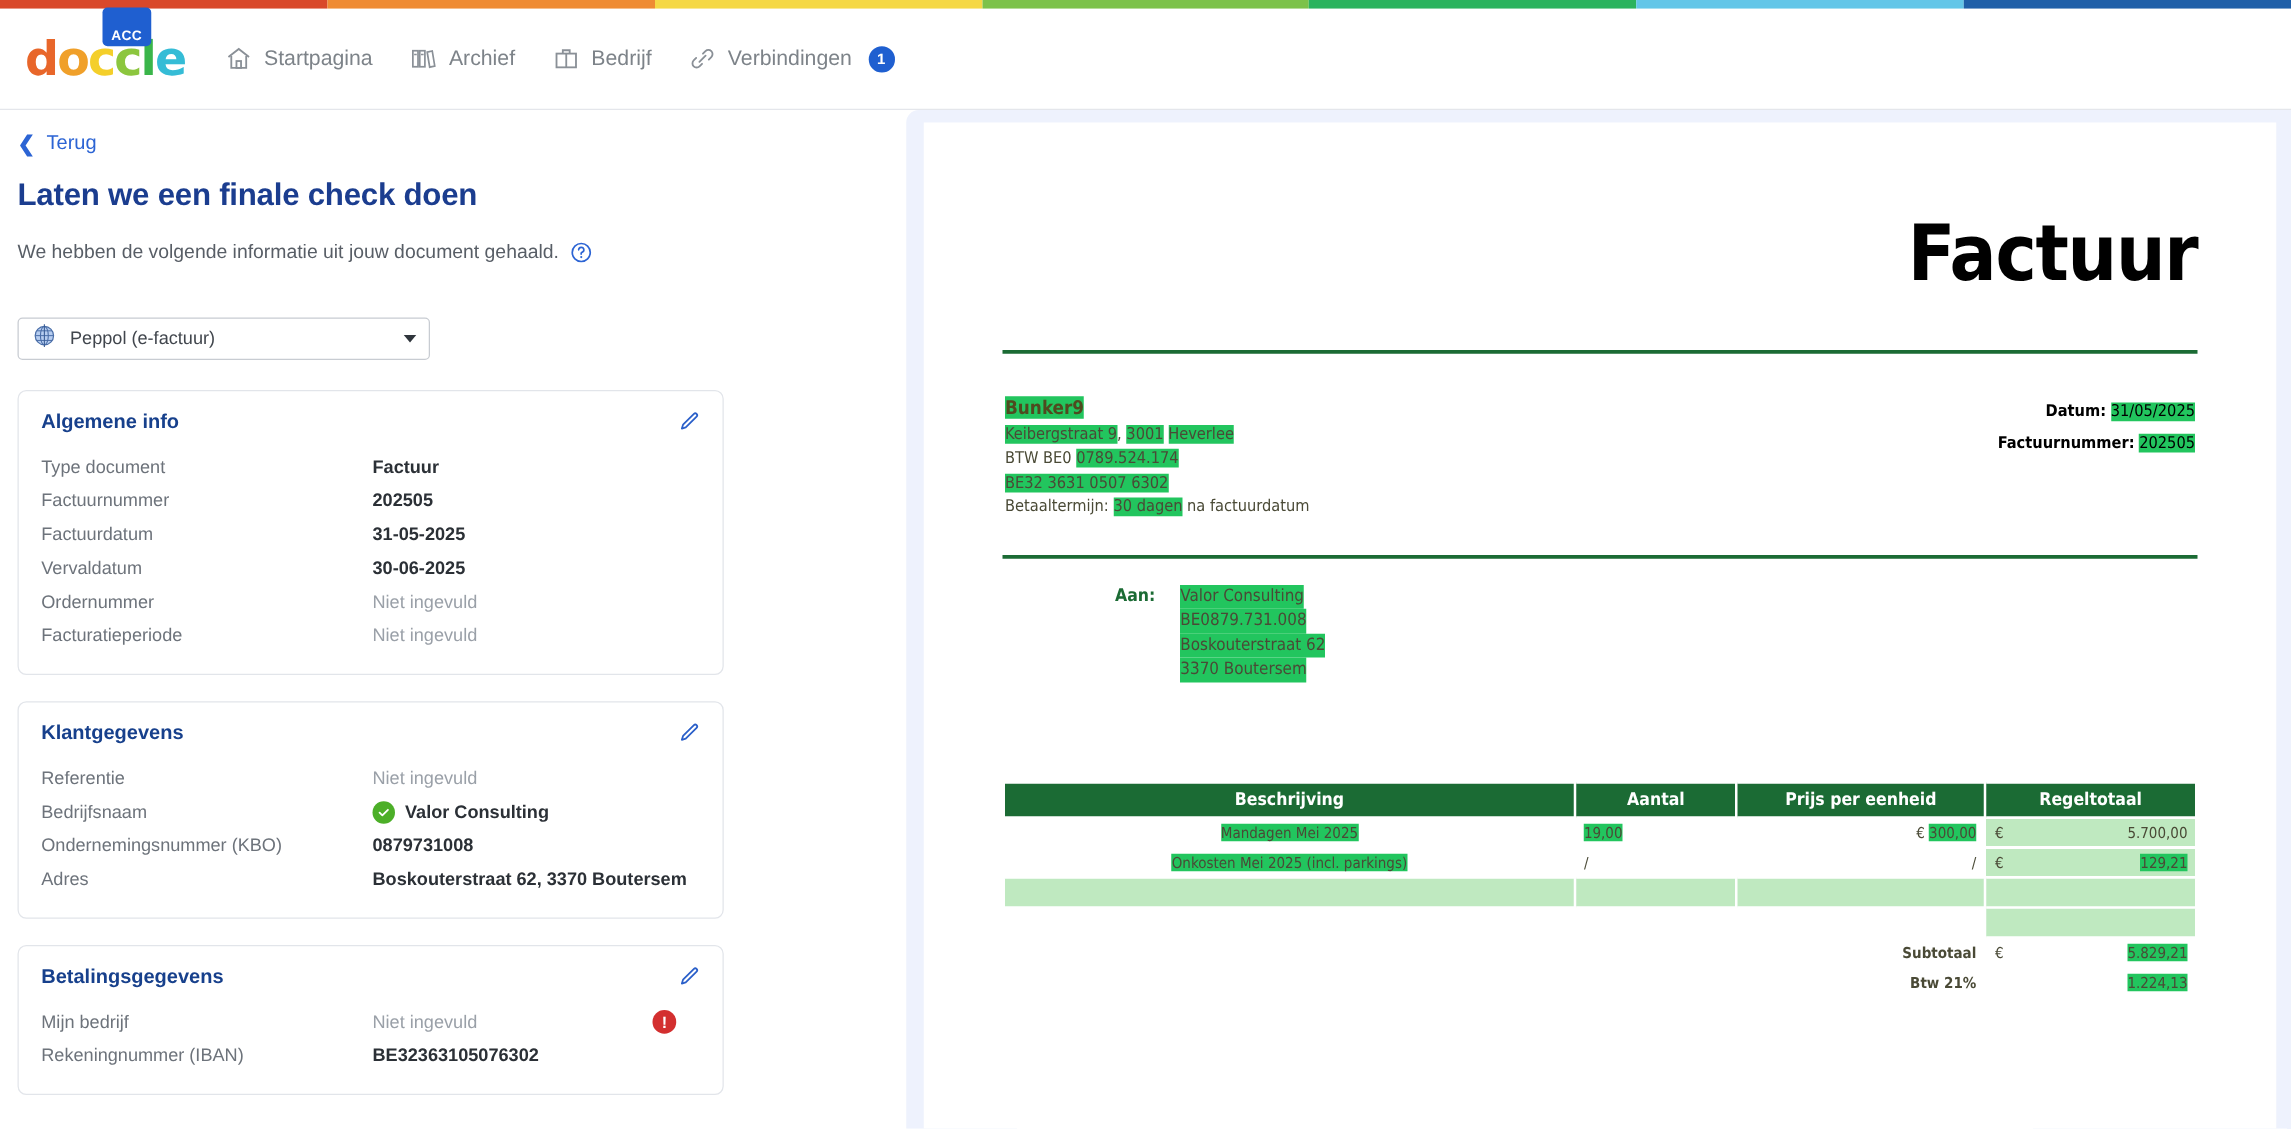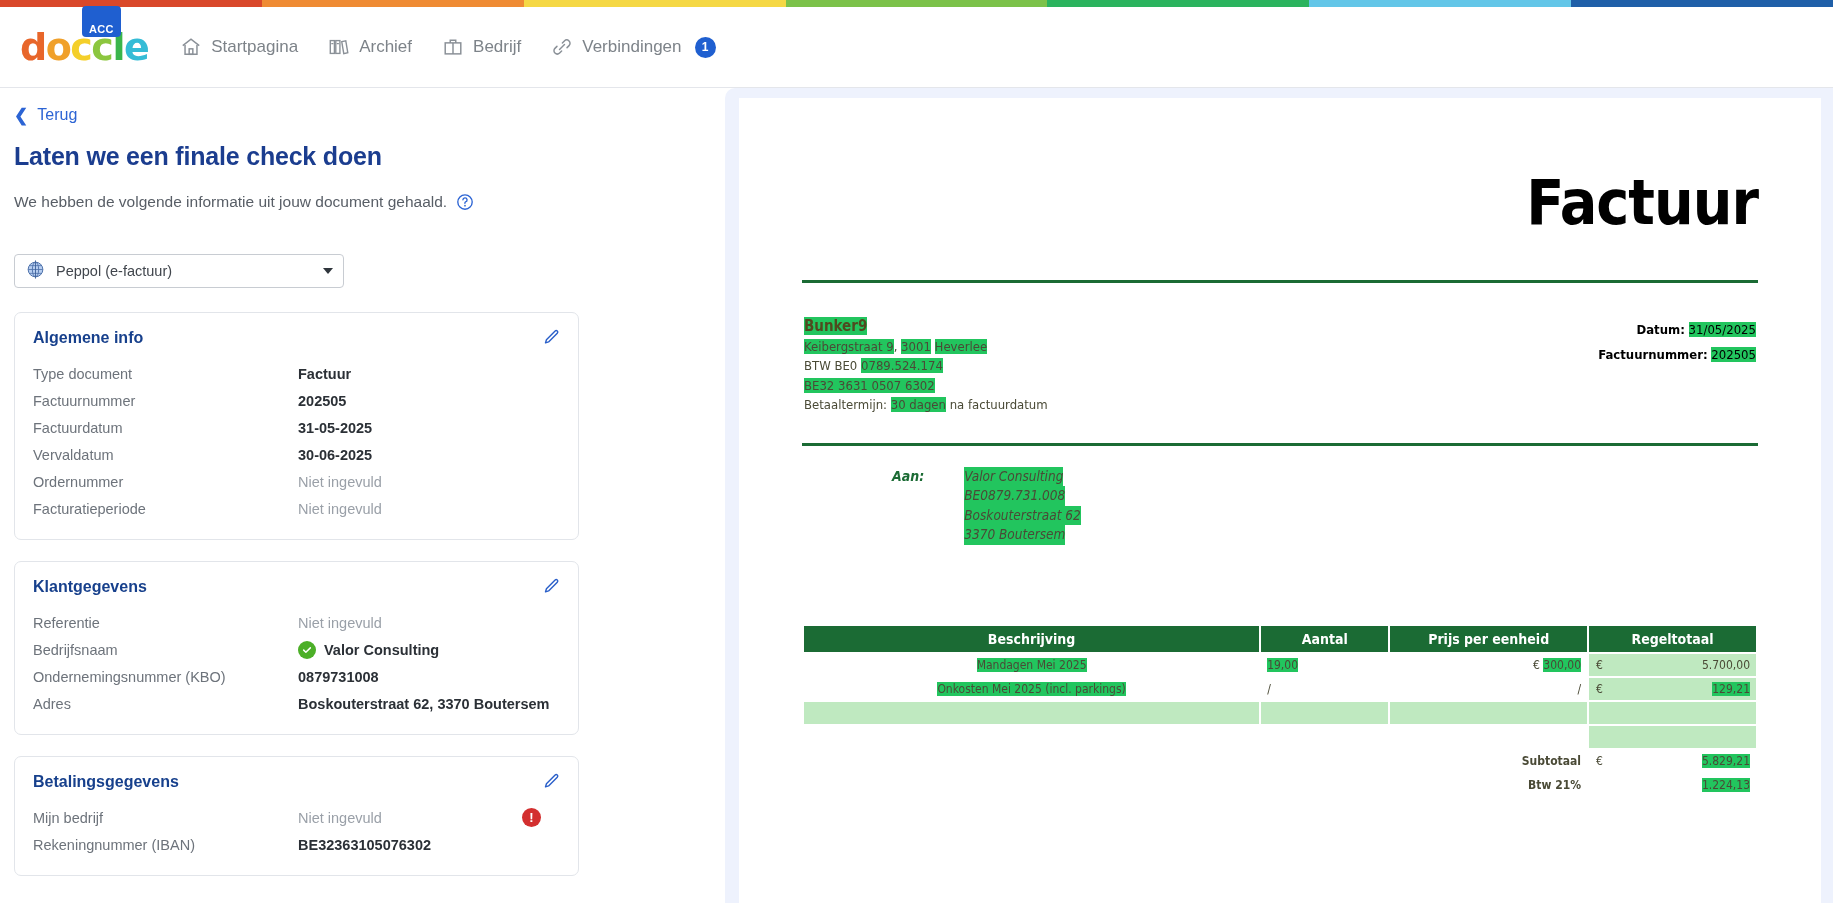--- a/index.html
+++ b/index.html
@@ -144,22 +144,22 @@
     display: flex; justify-content: space-between;
     padding: 34px 2px 28px 2px;
   }
   .sender { font-size: 13px; color: #4a4a36; line-height: 19.5px; }
   .sender .name { font-size: 15px; font-weight: bold; color:#4f4a1f; }
   .meta { text-align: right; font-size: 13px; line-height: 25px; color: #000; }
   .meta b { font-weight: bold; }
   .hl { background: #22c55e; }
 
   .aan-block {
-    display: flex; gap: 40px; padding: 21px 0 0 90px;
-    font-size: 13.5px; color: #4a4a36; line-height: 19.5px; font-style: italic;
+    display: flex; gap: 20px; padding: 21px 0 0 90px;
+    font-size: 13.5px; color: #4a4a36; line-height: 19.5px;
   }
   .aan-label { font-weight: bold; color: #1b6b34; font-size: 14px; }
   .aan-lines span { display: block; width: fit-content; }
 
   
   .inv-table { width: 100%; border-collapse: collapse; margin-top: 79px; }
   .inv-table th {
     background: #1b6b34; color: #fff; font-size: 14px; font-weight: bold;
     padding: 5px 6px; text-align: center; border: 2px solid #fff;
   }

